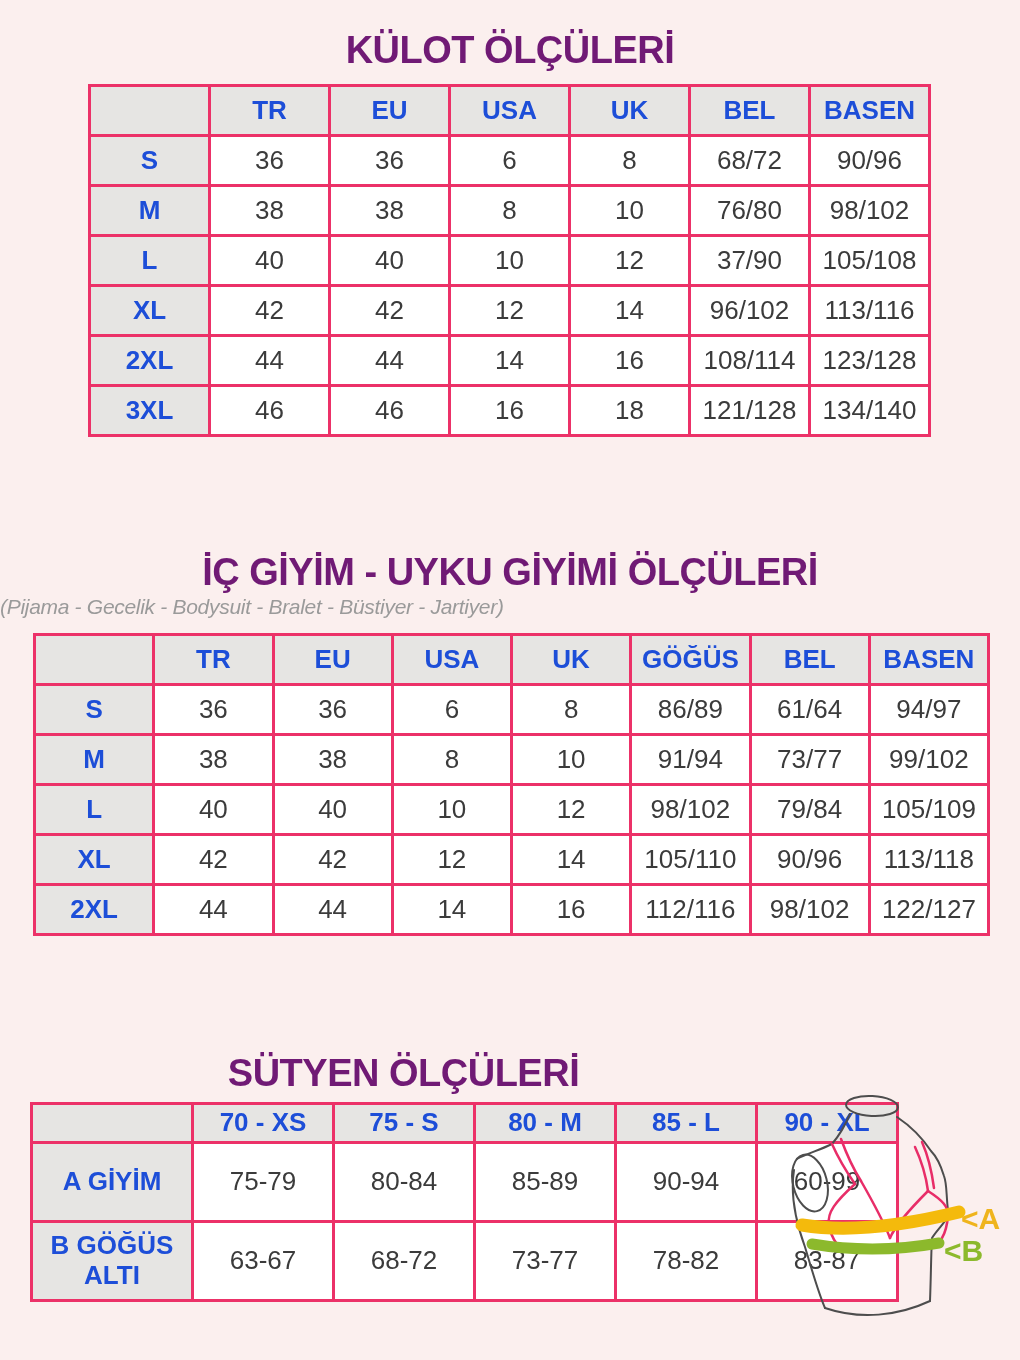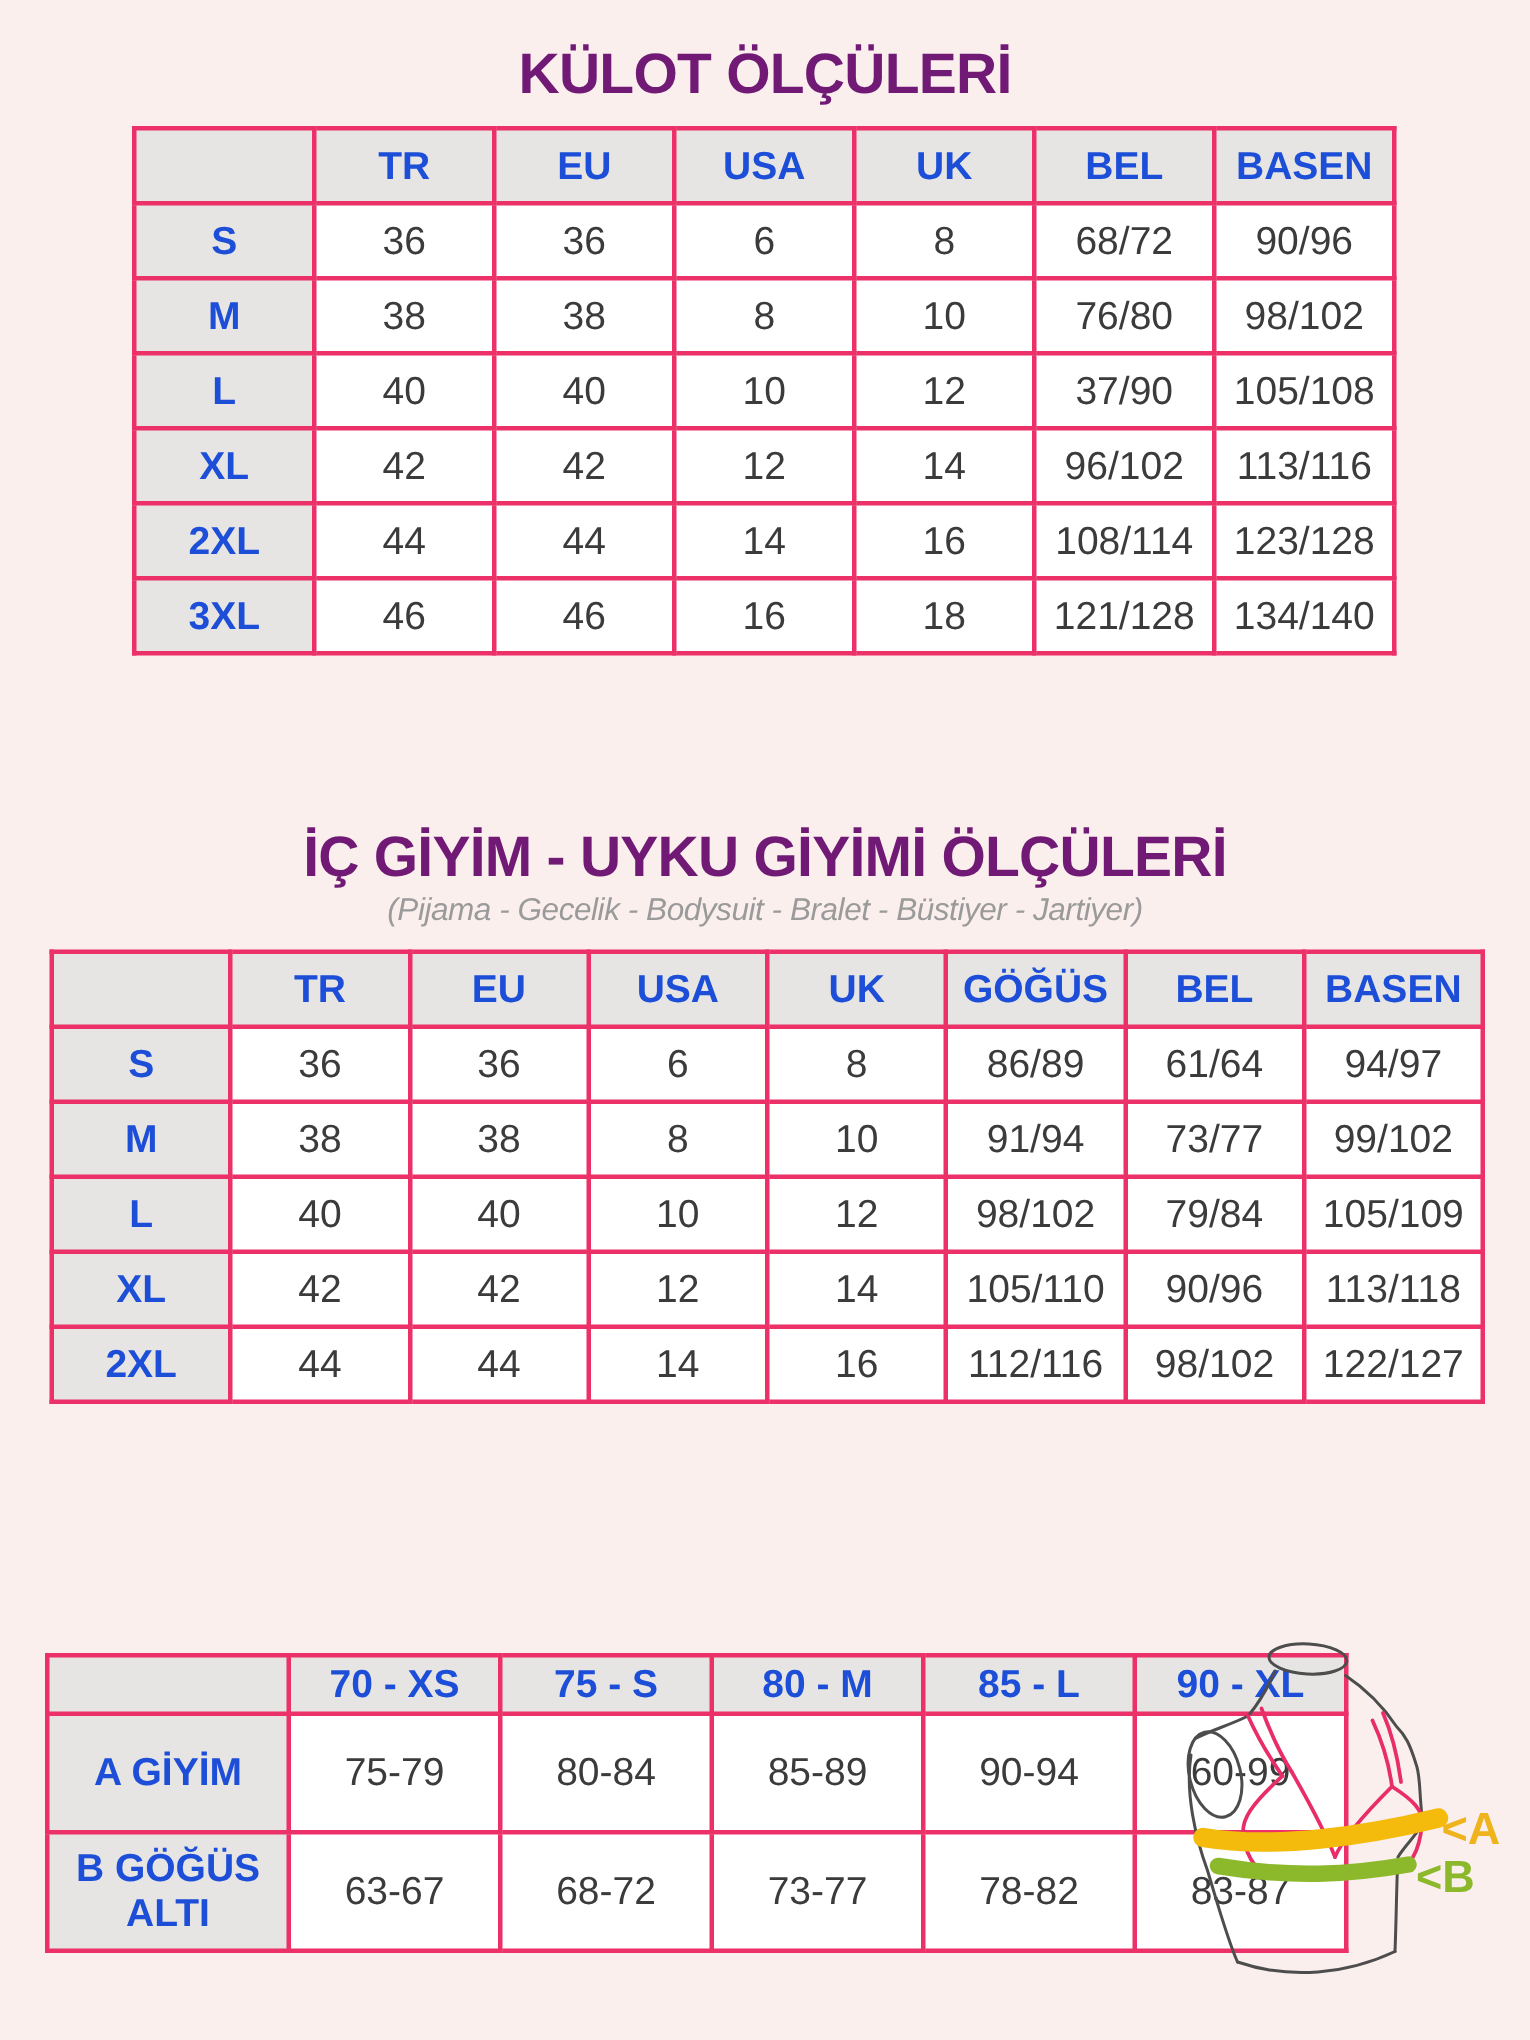--- a/index.html
+++ b/index.html
@@ -12,21 +12,21 @@
   .title {
     position:absolute; margin:0; text-align:center;
     font-size:38px; font-weight:bold; letter-spacing:-0.5px;
     color:#701a75; line-height:46px; white-space:nowrap;
   }
   .t1 { left:0; width:1020px; top:27px; }
   .t2 { left:0; width:1020px; top:549px; }
   .t3 { left:30px; width:747px; top:1050px; }
   .subtitle {
     position:absolute; left:0; width:1020px; top:595px;
-    text-align:center; font-style:italic; font-size:21px;
+    font-style:italic; font-size:21px;
     letter-spacing:-0.3px; color:#9a9a9a;
   }
   .tbl-wrap { position:absolute; }
   .w1 { left:88px;  top:84px;   width:843px; }
   .w2 { left:33px;  top:633px;  width:957px; }
   .w3 { left:30px;  top:1102px; width:869px; }
   table.tbl {
     border-collapse:collapse; table-layout:fixed; width:100%;
   }
   table.tbl th, table.tbl td {
@@ -186,20 +186,21 @@
             <td>14</td>
             <td>16</td>
             <td>112/116</td>
             <td>98/102</td>
             <td>122/127</td>
           </tr>
         </tbody>
       </table>
   </div>
 
+  <h1 class="title t3">SÜTYEN ÖLÇÜLERİ</h1>
   <div class="tbl-wrap w3">
     <table class="tbl" id="t-sutyen">
         <thead>
           <tr>
             <th></th>
             <th>70 - XS</th>
             <th>75 - S</th>
             <th>80 - M</th>
             <th>85 - L</th>
             <th>90 - XL</th>

